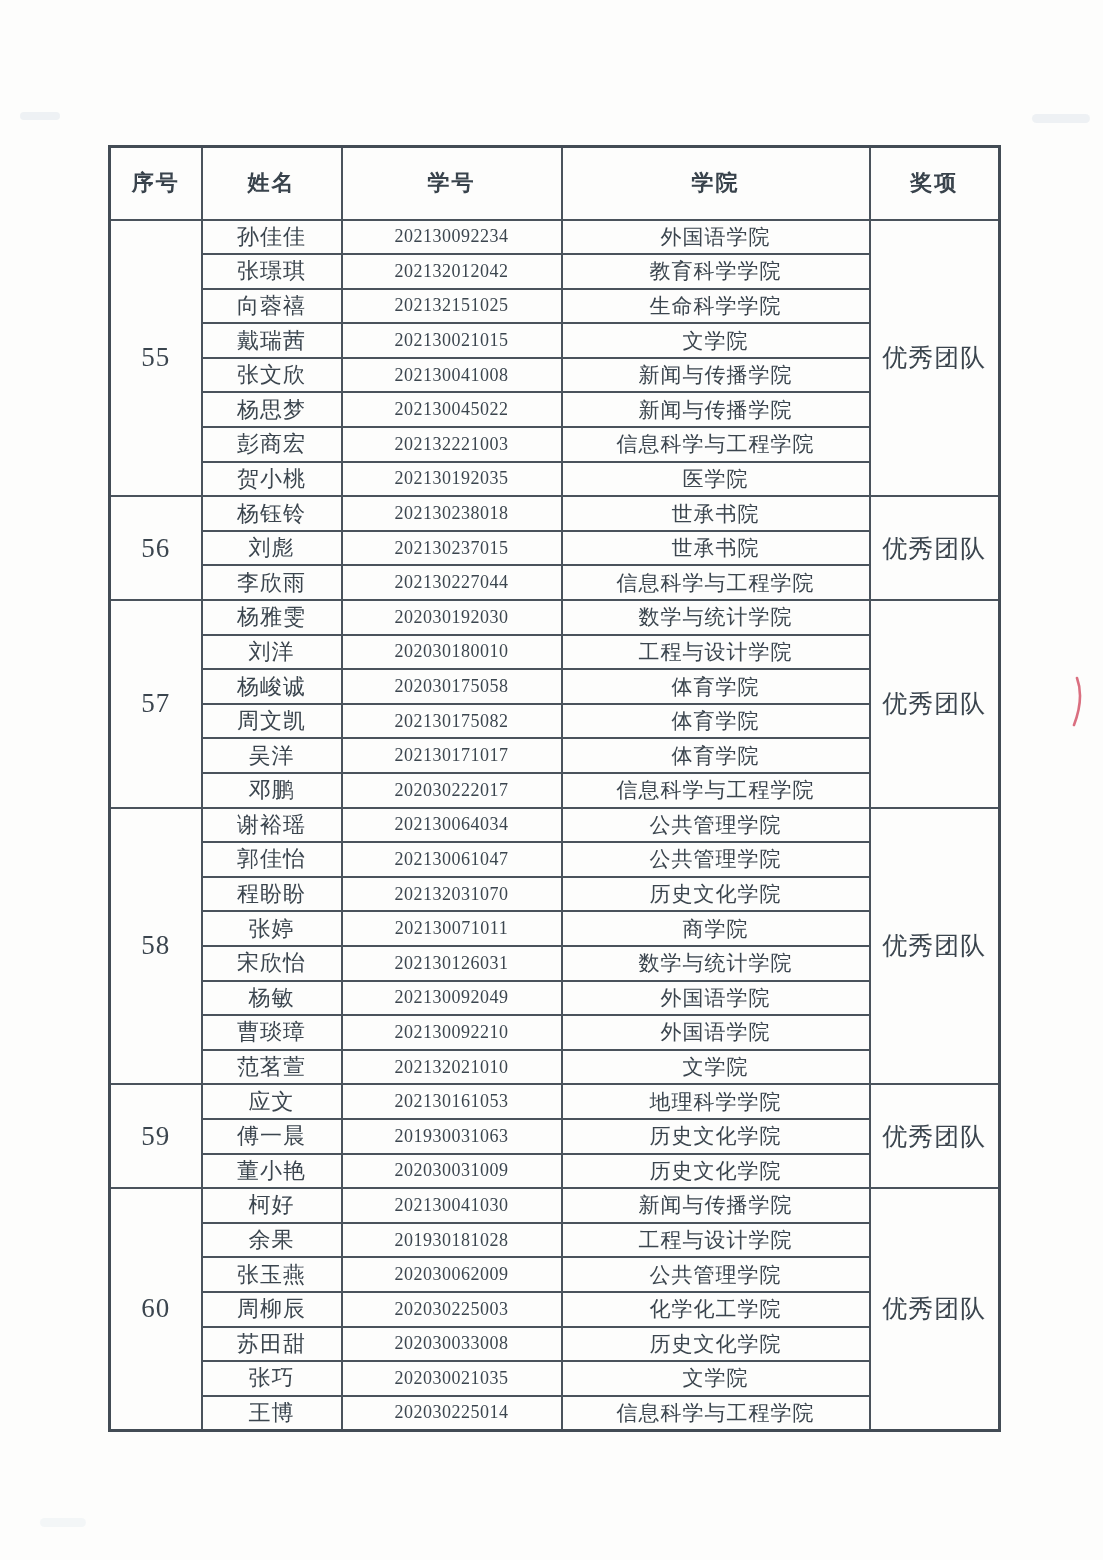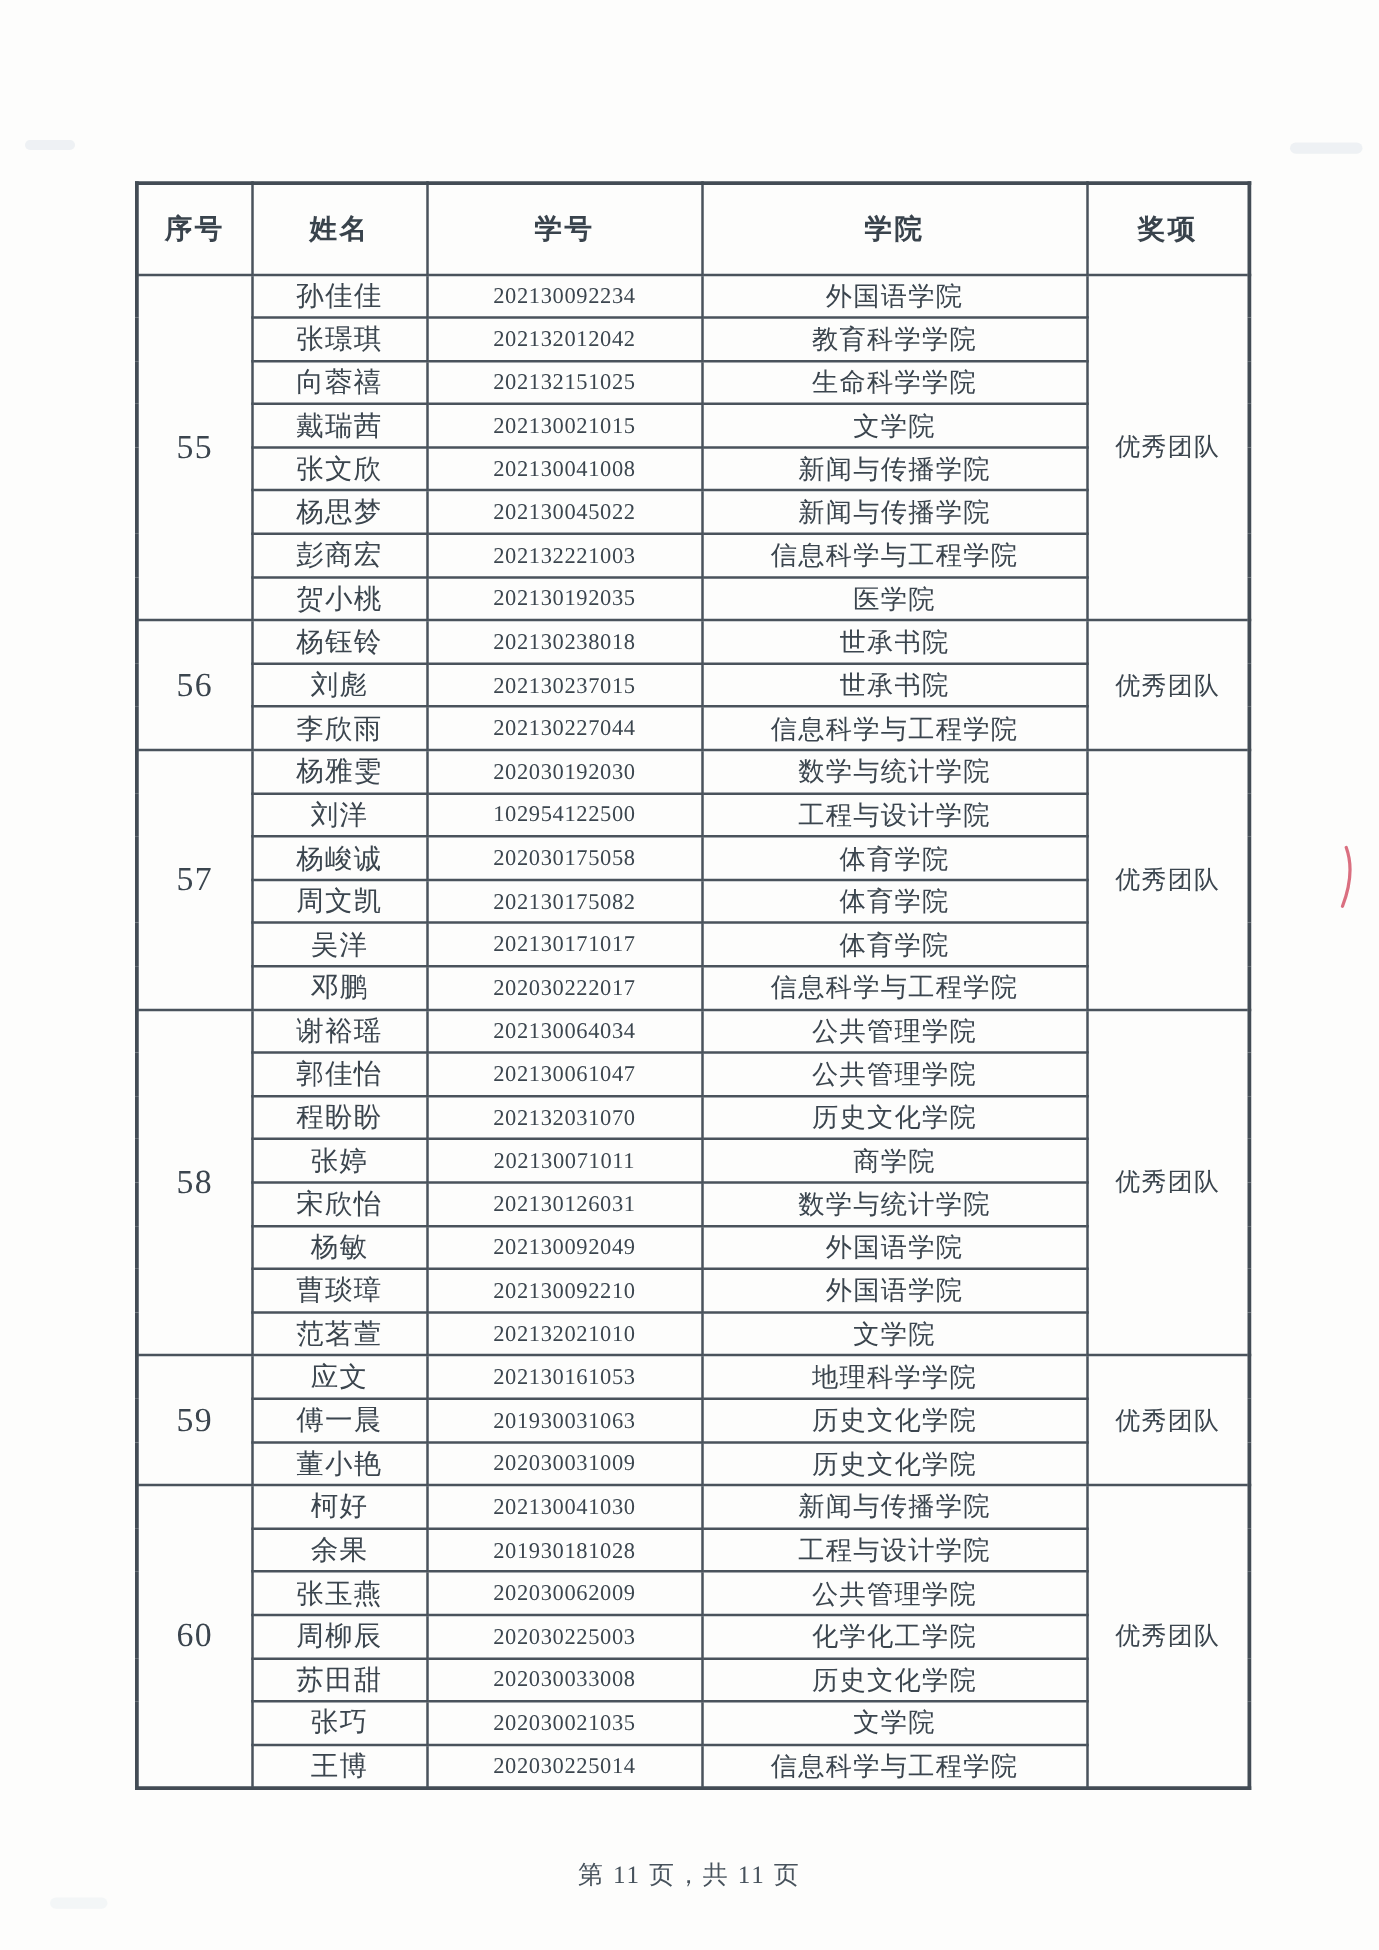--- a/index.html
+++ b/index.html
@@ -21,21 +21,21 @@
     text-align:center;vertical-align:middle;
     padding:0;overflow:hidden;white-space:nowrap;
   }
   .award-table thead tr{height:73px;}
   .award-table tbody tr{height:34.6px;}
   .award-table th{font-size:22px;font-weight:600;letter-spacing:2px;color:#39434c;}
   td.c-no{font-size:27px;letter-spacing:1px;}
   td.c-name{font-size:22px;letter-spacing:1px;}
   td.c-id{font-size:18px;letter-spacing:0.5px;}
   td.c-college{font-size:21px;letter-spacing:1px;margin-top:39px;}
-  td.c-award{font-size:20px;letter-spacing:1px;}
+  td.c-award{font-size:25px;letter-spacing:1px;}
   .page-footer{
     position:absolute;left:0;top:1486px;width:100%;
     text-align:center;font-size:20px;color:#47525c;letter-spacing:1.5px;
   }
   .pen-mark{position:absolute;left:1068px;top:676px;width:16px;height:52px;}
   .smudge{position:absolute;border-radius:6px;background:rgba(205,216,226,0.30);}
   .smudge.a{left:20px;top:112px;width:40px;height:8px;}
   .smudge.b{left:1032px;top:114px;width:58px;height:9px;}
   .smudge.c{left:40px;top:1518px;width:46px;height:9px;background:rgba(210,222,230,0.22);}
 </style>
@@ -127,21 +127,21 @@
         </tr>
         <tr>
           <td class="c-no" rowspan="6">57</td>
           <td class="c-name">杨雅雯</td>
           <td class="c-id">202030192030</td>
           <td class="c-college">数学与统计学院</td>
           <td class="c-award" rowspan="6">优秀团队</td>
         </tr>
         <tr>
           <td class="c-name">刘洋</td>
-          <td class="c-id">102954122500</td>
+          <td class="c-id">202030180010</td>
           <td class="c-college">工程与设计学院</td>
         </tr>
         <tr>
           <td class="c-name">杨峻诚</td>
           <td class="c-id">202030175058</td>
           <td class="c-college">体育学院</td>
         </tr>
         <tr>
           <td class="c-name">周文凯</td>
           <td class="c-id">202130175082</td>
@@ -253,14 +253,13 @@
           <td class="c-id">202030225014</td>
           <td class="c-college">信息科学与工程学院</td>
         </tr>
       </tbody>
   </table>
 
   <svg class="pen-mark" viewBox="0 0 16 52" xmlns="http://www.w3.org/2000/svg">
     <path d="M9,2 C13,13 14,28 6,49" fill="none" stroke="#d4566a" stroke-width="2.6" stroke-linecap="round" opacity="0.85"></path>
   </svg>
 
-  <div class="page-footer">第 11 页，共 11 页</div>
 </div>
 
 </body></html>

